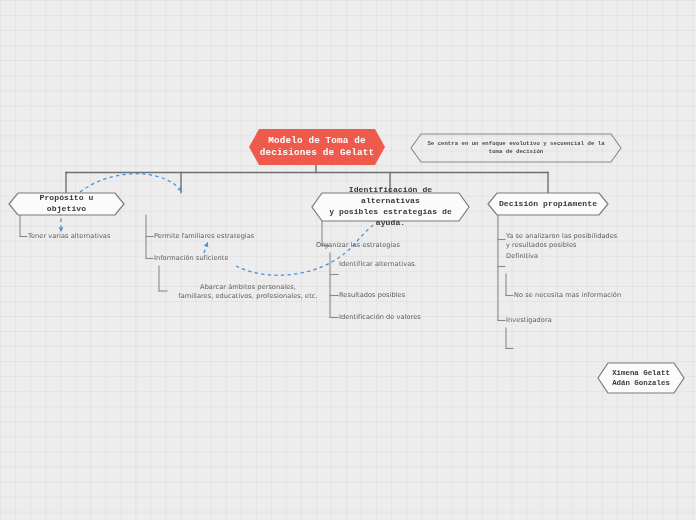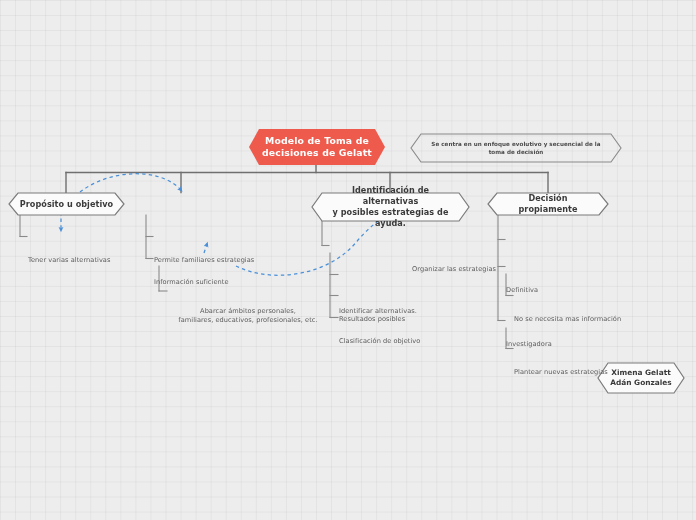--- a/index.html
+++ b/index.html
@@ -29,20 +29,21 @@
   svg.layer {
     position: absolute;
     left: 0; top: 0;
     width: 696px;
     height: 520px;
     pointer-events: none;
   }
   
   .hexwrap {
     position: absolute;
+    font-family: Liberation Mono, monospace;
   }
   .hexwrap svg {
     position: absolute;
     left: 0; top: 0;
     pointer-events: none;
   }
   .hexwrap .txt {
     position: absolute;
     left: 0; top: 0;
     width: 100%;
@@ -82,21 +83,20 @@
     line-height: 1.36;
   }
   .leaf {
     position: absolute;
     color: #5c5c5c;
     font-size: 6.6px;
     line-height: 1.42;
     white-space: pre-line;
     letter-spacing: 0.05px;
     font-family: "DejaVu Sans", "Liberation Sans", sans-serif;
-    margin-top: 24px;
   }
 </style>
 </head>
 <body>
 
 <div id="canvas">
 
   <svg class="layer" viewBox="0 0 696 520">
     <g fill="none" stroke="#6f6f6f" stroke-width="1.4" stroke-linecap="square">
 
@@ -208,23 +208,24 @@
 Adán Gonzales</div>
   </div>
 
   <div class="leaf" style="left:28px; top:232px; width:130px;">Tener varias alternativas</div>
 
   <div class="leaf" style="left:154px; top:232px; width:150px;">Permite familiares estrategias</div>
   <div class="leaf" style="left:154px; top:254px; width:150px;">Información suficiente</div>
   <div class="leaf" style="left:168px; top:283px; width:160px;text-align:center;">Abarcar ámbitos personales,
 familiares, educativos, profesionales, etc.</div>
 
-  <div class="leaf" style="left:346px; top:241px; width:150px;text-align:right;">Organizar las estrategias</div>
-  <div class="leaf" style="left:339px; top:283px; width:150px;">Identificar alternativas.</div>
+  <div class="leaf" style="left:316px; top:241px; width:150px;">Organizar las estrategias</div>
+  <div class="leaf" style="left:339px; top:260px; width:150px;">Identificar alternativas.</div>
   <div class="leaf" style="left:339px; top:291px; width:150px;">Resultados posibles</div>
-  <div class="leaf" style="left:339px; top:313px; width:150px;">Clasificación de objetivo</div>
-
-  <div class="leaf" style="left:506px; top:262px; width:150px;">Definitiva</div>
+  <div class="leaf" style="left:339px; top:313px; width:150px;">Identificación de valores</div>
+
+  <div class="leaf" style="left:506px; top:232px; width:170px;">Ya se analizaron las posibilidades
+y resultados posibles</div>
+  <div class="leaf" style="left:506px; top:252px; width:150px;">Definitiva</div>
   <div class="leaf" style="left:514px; top:291px; width:160px;">No se necesita mas información</div>
   <div class="leaf" style="left:506px; top:316px; width:150px;">Investigadora</div>
-  <div class="leaf" style="left:514px; top:344px; width:160px;">Plantear nuevas estrategias</div>
 
 </div>
 
 </body></html>

